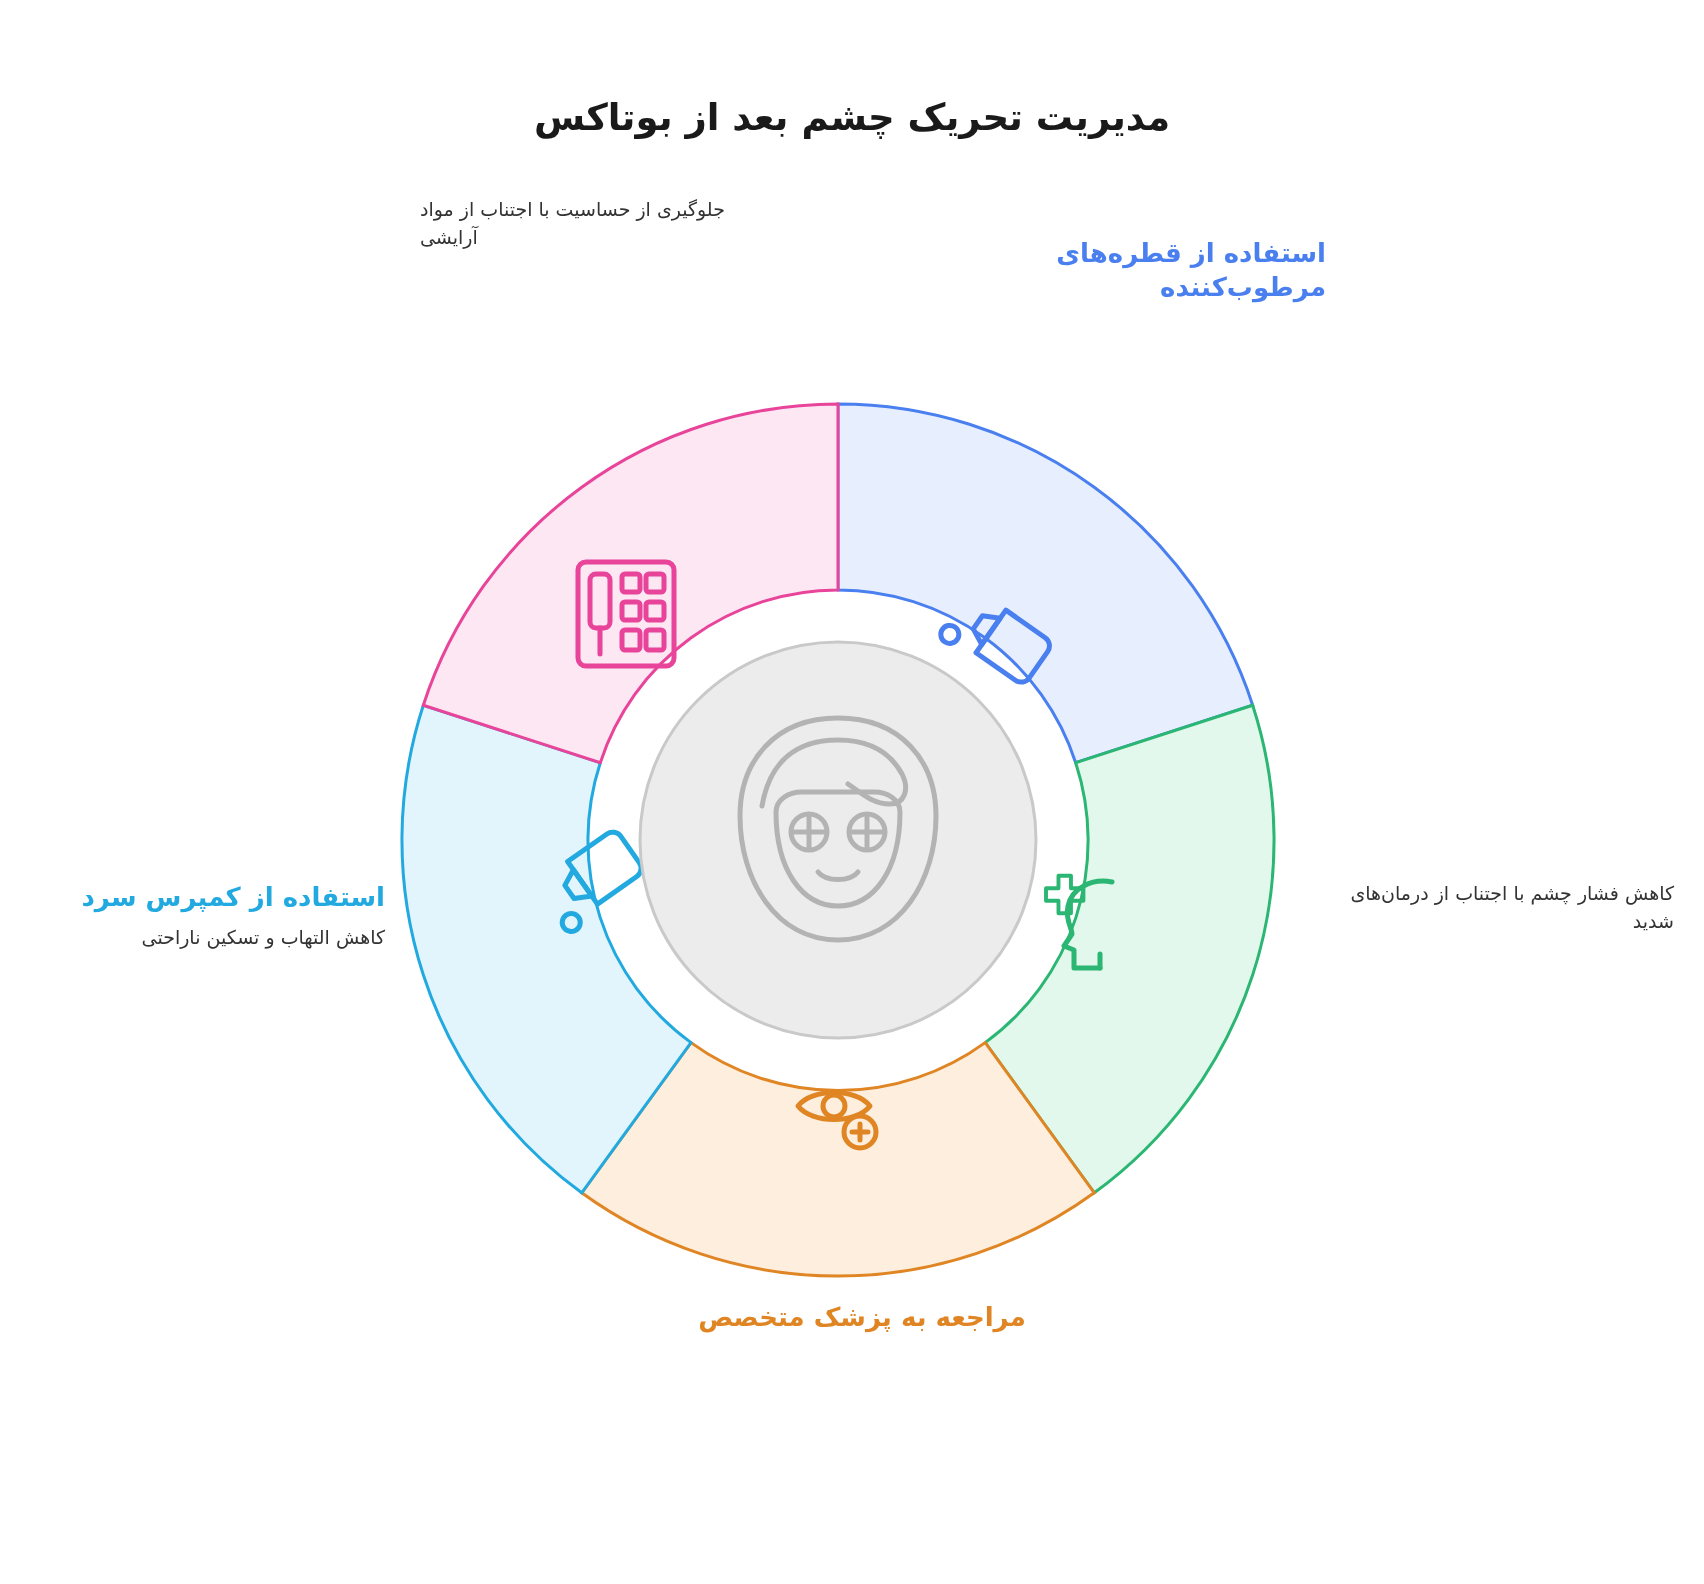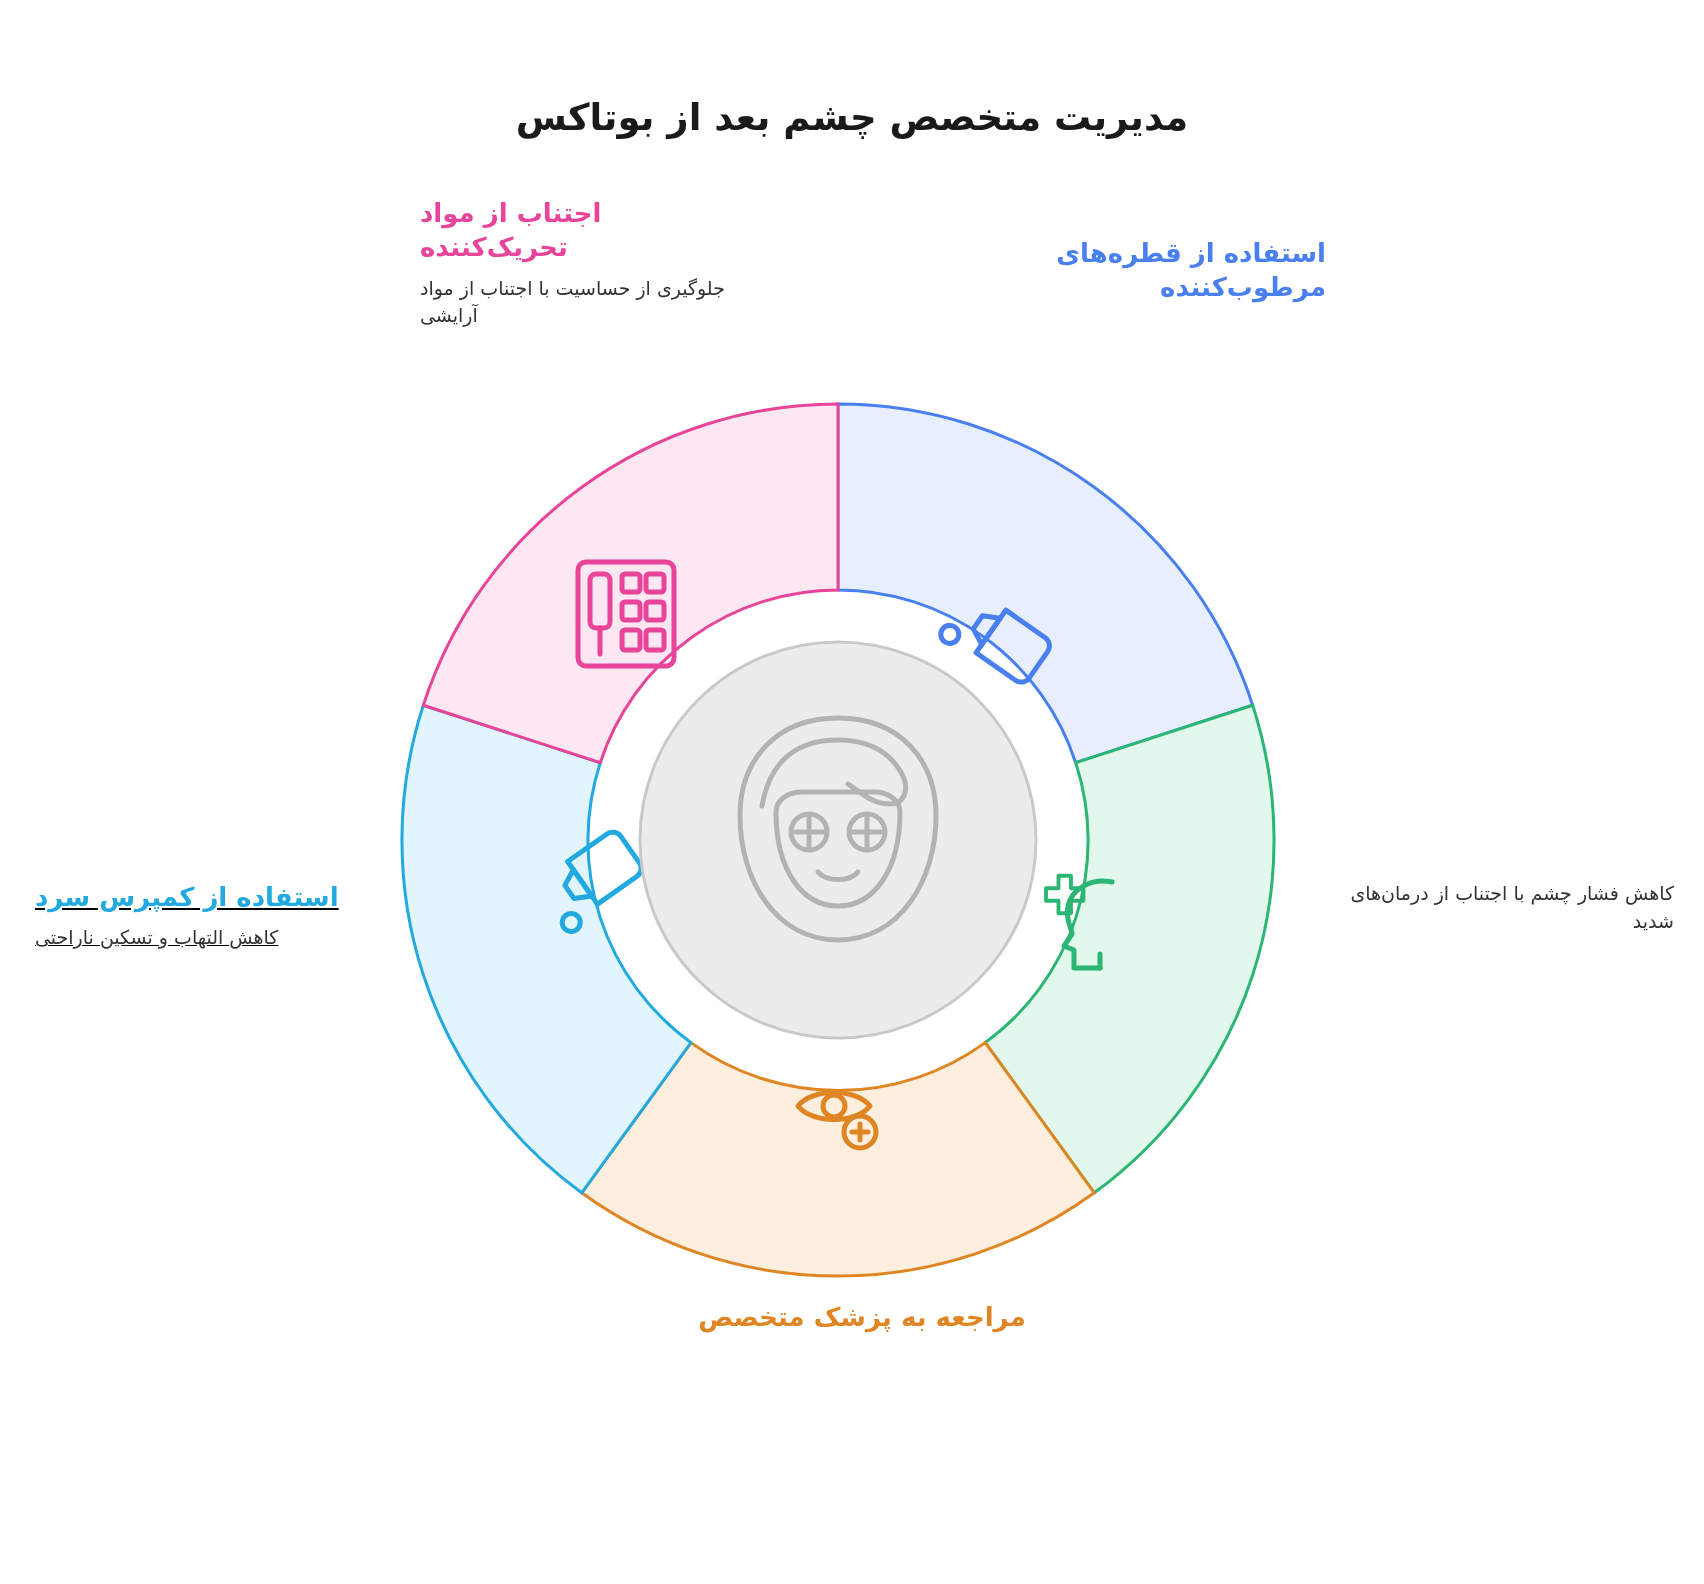--- a/index.html
+++ b/index.html
@@ -71,43 +71,42 @@
     top: 880px;
     right: 30px;
     width: 340px;
     text-align: right;
   }
   
   #label-compress {
     top: 880px;
     left: 35px;
     width: 350px;
-    text-align: left;
-    text-decoration: underline;
+    text-align: right;
   }
   
   #label-doctor {
     top: 1300px;
     left: 2px;
     width: 100%;
     text-align: center;
     margin-left: 8px;
   }
   #label-doctor .label-desc { text-align: center; }
 
   .c-blue   { color: #4a7ff0; }
   .c-pink   { color: #e8449a; }
   .c-green  { color: #2bb673; }
   .c-cyan   { color: #22a9e0; }
   .c-orange { color: #e08523; }
 </style>
 </head>
 <body>
 
-<div id="page-title">مدیریت متخصص چشم بعد از بوتاکس</div>
+<div id="page-title">مدیریت تحریک چشم بعد از بوتاکس</div>
 
 <div class="wheel-wrap">
   <svg width="880" height="880" viewBox="0 0 880 880" xmlns="http://www.w3.org/2000/svg">
     <defs></defs>
 
     <g>
       <path d="M 440 4
                A 436 436 0 0 1 854.67 305.2
                L 677.7 362.7
                A 250 250 0 0 0 440 190
@@ -207,21 +206,20 @@
       </g>
     </g>
   </svg>
 </div>
 
 <div class="label-block" id="label-drops">
   <div class="label-title c-blue">استفاده از قطره‌های مرطوب‌کننده</div>
 </div>
 
 <div class="label-block" id="label-irritants">
-  <div class="label-title c-pink">اجتناب از مواد تحریک‌کننده</div>
   <div class="label-desc">جلوگیری از حساسیت با اجتناب از مواد آرایشی</div>
 </div>
 
 <div class="label-block" id="label-rest">
   <div class="label-desc">کاهش فشار چشم با اجتناب از درمان‌های شدید</div>
 </div>
 
 <div class="label-block" id="label-compress">
   <div class="label-title c-cyan">استفاده از کمپرس سرد</div>
   <div class="label-desc">کاهش التهاب و تسکین ناراحتی</div>

